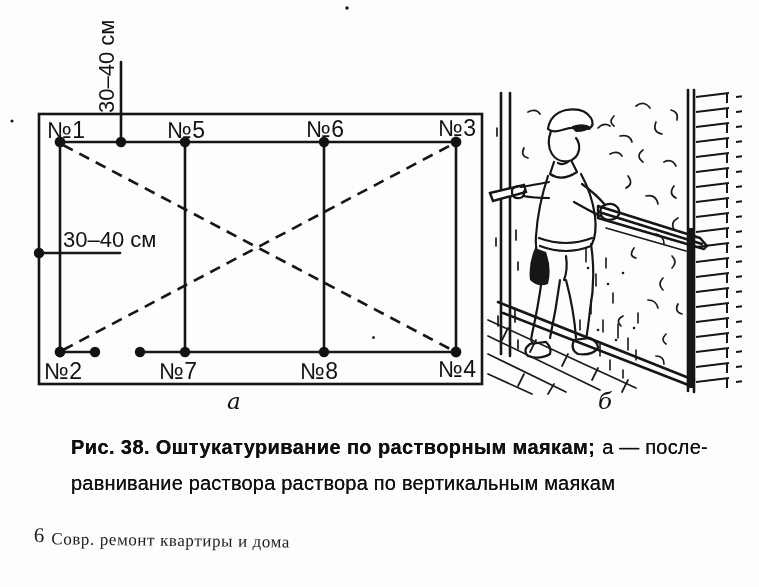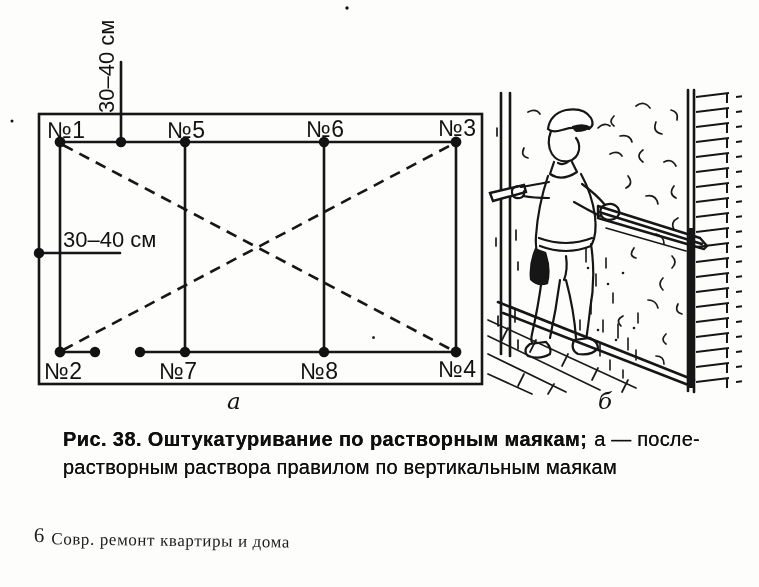--- a/index.html
+++ b/index.html
@@ -15,21 +15,21 @@
   .dash{stroke:#161616;fill:none;stroke-width:2.6;stroke-dasharray:11 7.5;}
   .dot{fill:#121212;stroke:none;}
   text{fill:#121212;font-family:"Liberation Sans","DejaVu Sans",sans-serif;}
   .beacon-label{font-size:23px;letter-spacing:0.5px;}
   .measure-label{font-size:22px;}
   .panel-letter{font-size:23px;font-style:italic;font-family:"DejaVu Serif","Liberation Serif",serif;}
   .caption{
     position:absolute;left:63px;top:426px;width:690px;font-size:20px;line-height:27.5px;
     color:#0f0f0f;text-shadow:0 0 .5px #0f0f0f;letter-spacing:0.2px;
   }
-  .caption p{margin:0;white-space:nowrap;}
+  .caption p{margin:8px;white-space:nowrap;}
   .caption .bold{font-weight:700;letter-spacing:0.4px;}
   .caption .rest{margin-left:0.35em;font-weight:400;}
   .footer{
     position:absolute;left:34px;top:523px;transform:rotate(0.8deg);transform-origin:left top;
     font-family:"Liberation Serif","DejaVu Serif",serif;color:#1c1c1c;white-space:nowrap;
   }
   .footer .mark{font-size:21px;}
   .footer .ftext{font-size:17px;margin-left:7px;position:relative;top:2px;letter-spacing:0.6px;}
   .speck{position:absolute;background:#2a2a2a;border-radius:50%;}
 </style>
@@ -193,21 +193,21 @@
     <g class="thin">
       <path d="M0,232 L148,300 M0,248 L112,302 M0,266 L78,304 M0,286 L44,306"></path>
       <path d="M20,240 L14,252 M48,252 L42,264 M80,266 L74,278 M110,280 L104,292 M36,286 L30,298 M66,296 L60,306 M140,292 L134,304"></path>
     </g>
 
     <text class="panel-letter" x="110" y="321">б</text>
   </svg>
 
   <div class="caption">
     <p><span class="bold">Рис. 38. Оштукатуривание по растворным маякам;</span><span class="rest">а — после-</span></p>
-    <p>растворным раствора правилом по вертикальным маякам</p>
+    <p>равнивание раствора раствора по вертикальным маякам</p>
   </div>
 
   <div class="footer">
     <span class="mark">6</span><span class="ftext">Совр. ремонт квартиры и дома</span>
   </div>
 
   <div class="speck" style="left:372px;top:336px;width:3px;height:3px;"></div>
 </div>
 
 </body></html>

